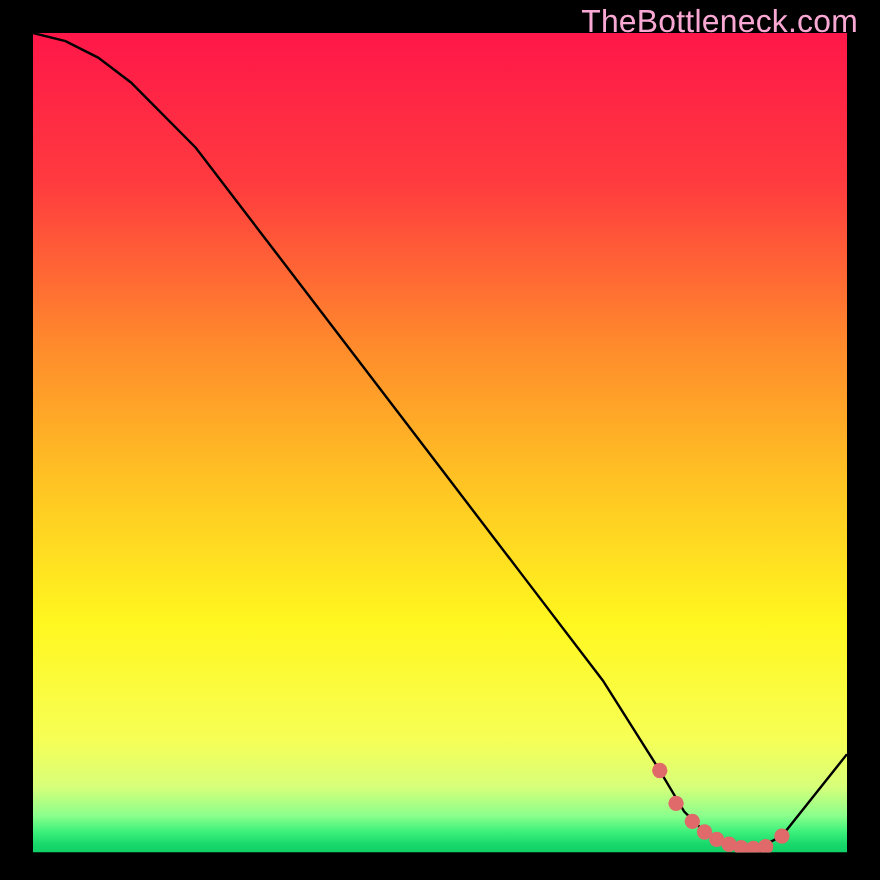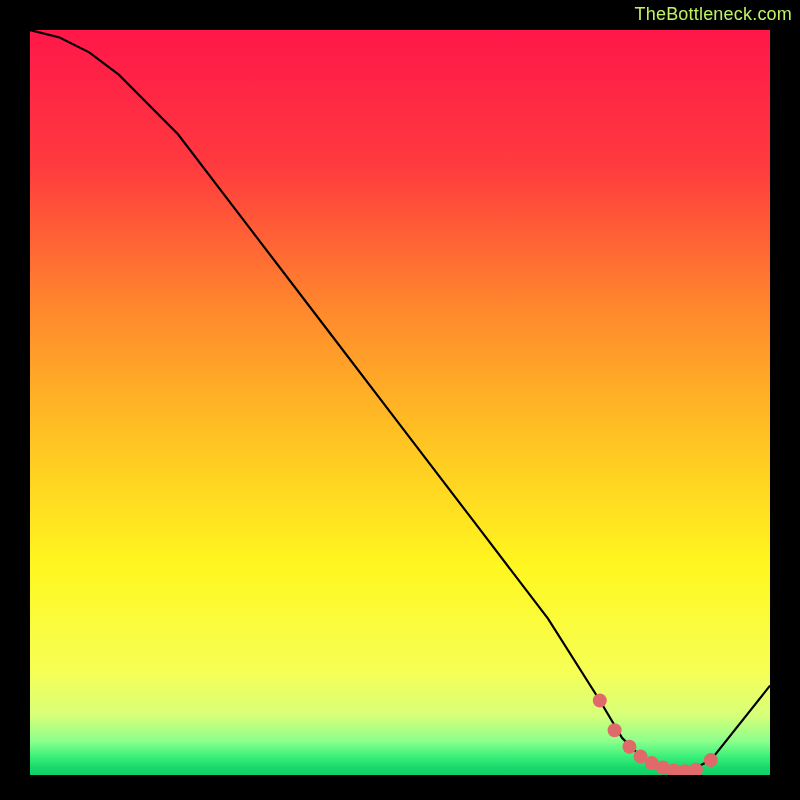--- a/index.html
+++ b/index.html
@@ -25,23 +25,23 @@
     height: 745px;
   }
   .plot svg {
     display: block;
     width: 100%;
     height: 100%;
   }
   .watermark {
     position: absolute;
     top: 4px;
-    right: 8px;
-    color: #bef264;
-    font-size: 18px;
+    right: 20px;
+    color: #f9a8d4;
+    font-size: 29px;
     font-weight: 500;
     letter-spacing: 0.2px;
     user-select: none;
   }
 </style>
 </head>
 <body>
 
 <div class="stage">
   <div class="watermark">TheBottleneck.com</div>

